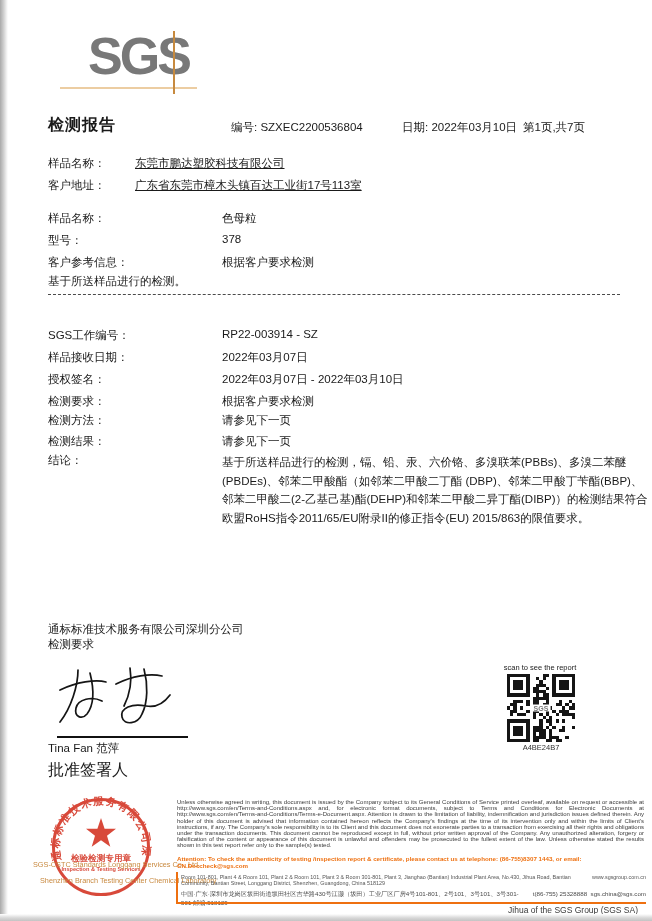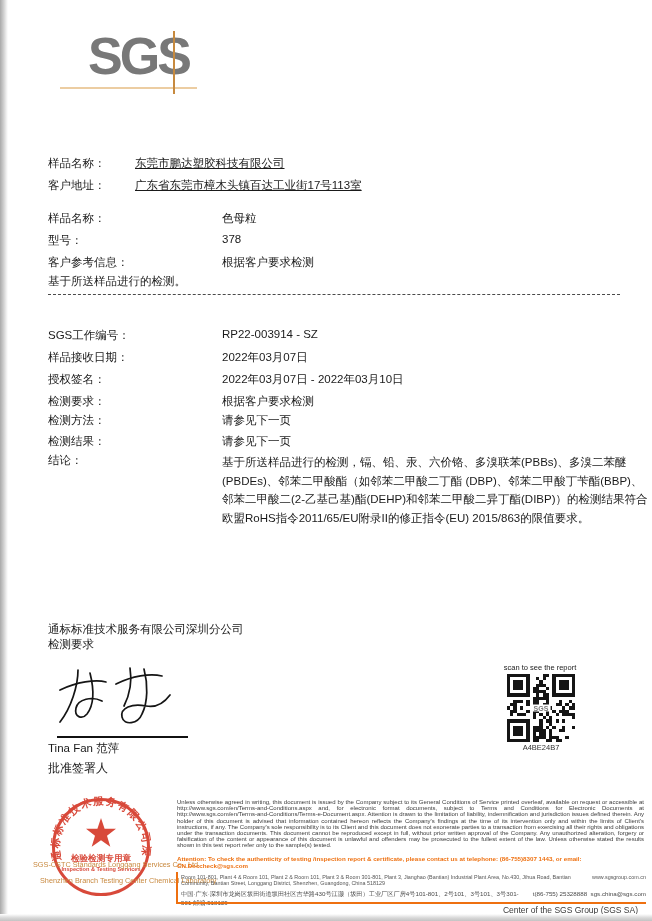--- a/index.html
+++ b/index.html
@@ -35,21 +35,21 @@
 
   .conclusion-text { position:absolute; left:174px; top:0; width:430px; white-space:normal;
     line-height:18.5px; font-size:11.5px; }
 
   
   .sig-company { position:absolute; left:48px; top:622px; font-size:11.5px; }
   .sig-auth    { position:absolute; left:48px; top:637px; font-size:11.5px; }
   .sig-svg     { position:absolute; left:52px; top:662px; }
   .sig-line    { position:absolute; left:57px; top:736px; width:131px; height:2px; background:#111; }
   .sig-name    { position:absolute; left:48px; top:741px; font-size:11.5px; }
-  .sig-title   { position:absolute; left:48px; top:760px; font-size:12px;text-align:right; }
+  .sig-title   { position:absolute; left:48px; top:760px; font-size:16px;text-align:right; }
 
   
   .qr-caption { position:absolute; left:495px; top:663px; width:90px; text-align:center; font-size:7.5px; color:#222; }
   .qr-box { position:absolute; left:507px; top:674px; width:68px; height:68px; background:#fff; }
   .qr-box .qcell { position:absolute; background:#151515; }
   .qr-center { position:absolute; left:50%; top:50%; transform:translate(-50%,-50%);
     background:#ffffff; padding:0 2px; font-size:7px; font-weight:bold; color:#7a7a7a; letter-spacing:0; }
   .qr-code-text { position:absolute; left:495px; top:743px; width:92px; text-align:center; font-size:7.5px; color:#333; }
 
   
@@ -75,20 +75,26 @@
 <body>
 
 <div class="page">
 
   <div class="edge-left"></div>
 
   <div class="logo">SGS</div>
   <div class="logo-hline"></div>
   <div class="logo-vline"></div>
 
+  <div class="title-row">
+    <span class="report-title">检测报告</span>
+    <span class="hdr-no"><span>编号:</span> <span>SZXEC2200536804</span></span>
+    <span class="hdr-date"><span>日期:</span> <span>2022年03月10日</span></span>
+    <span class="hdr-page">第1页,共7页</span>
+  </div>
 
   <div class="row" style="top:156px">
     <span>样品名称：</span>
     <span class="val val-a">东莞市鹏达塑胶科技有限公司</span>
   </div>
   <div class="row" style="top:178px">
     <span>客户地址：</span>
     <span class="val val-a">广东省东莞市樟木头镇百达工业街17号113室</span>
   </div>
 
@@ -399,16 +405,16 @@
     <div class="addr-row">
       <span class="addr-main">Room 101-801, Plant 4 &amp; Room 101, Plant 2 &amp; Room 101, Plant 3 &amp; Room 301-801, Plant 3, Jianghao (Bantian) Industrial Plant Area, No.430, Jihua Road, Bantian Community, Bantian Street, Longgang District, Shenzhen, Guangdong, China 518129</span>
       <span class="addr-side">www.sgsgroup.com.cn</span>
     </div>
     <div class="addr-row addr-cn">
       <span class="addr-main">中国·广东·深圳市龙岗区坂田街道坂田社区吉华路430号江灏（坂田）工业厂区厂房4号101-801、2号101、3号101、3号301-501 邮编:518129</span>
       <span class="addr-side"><span>t(86-755) 25328888</span>&nbsp;&nbsp;<span>sgs.china@sgs.com</span></span>
     </div>
   </div>
   <div class="footer-hline"></div>
-  <div class="member">Center of the SGS Group (SGS SA)</div>
+  <div class="member">Jihua of the SGS Group (SGS SA)</div>
 
   <div class="edge-bottom"></div>
 </div>
 
 </body></html>

